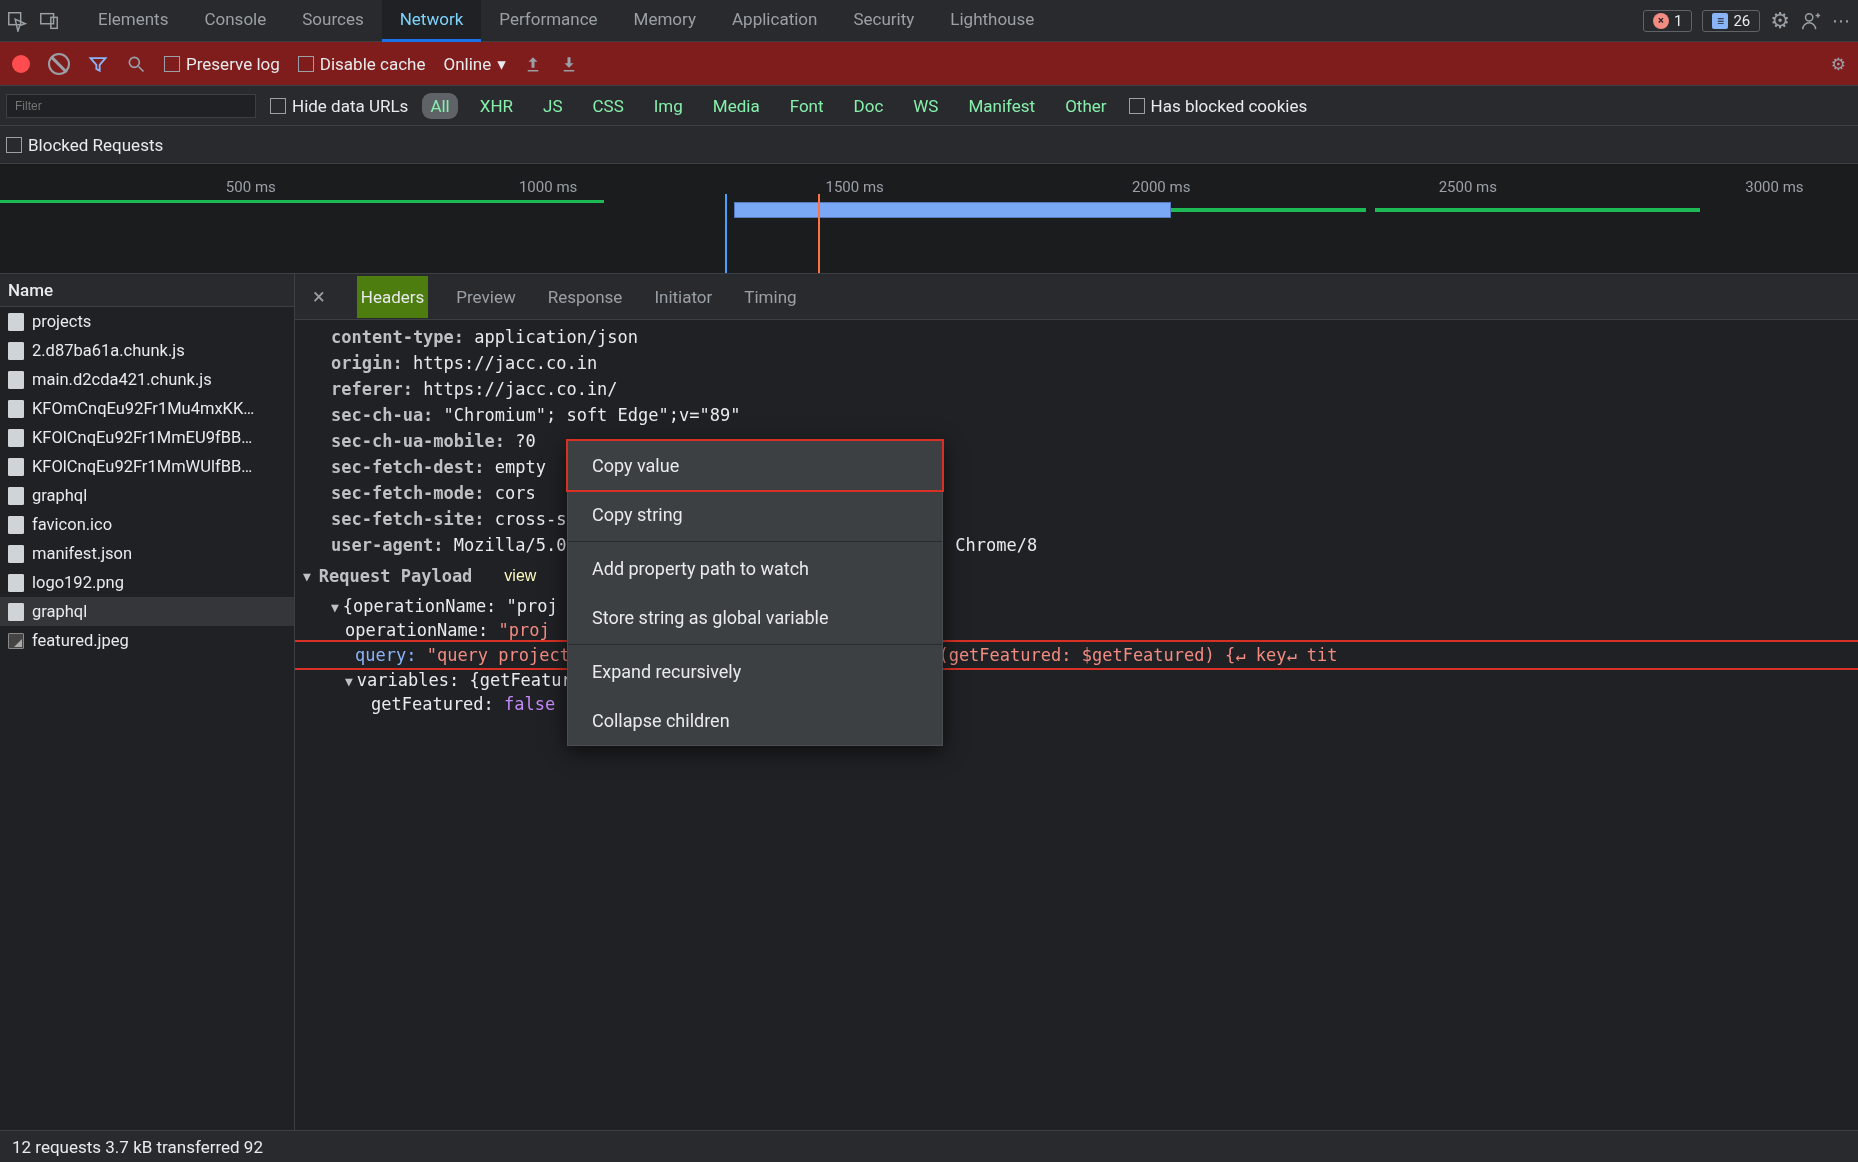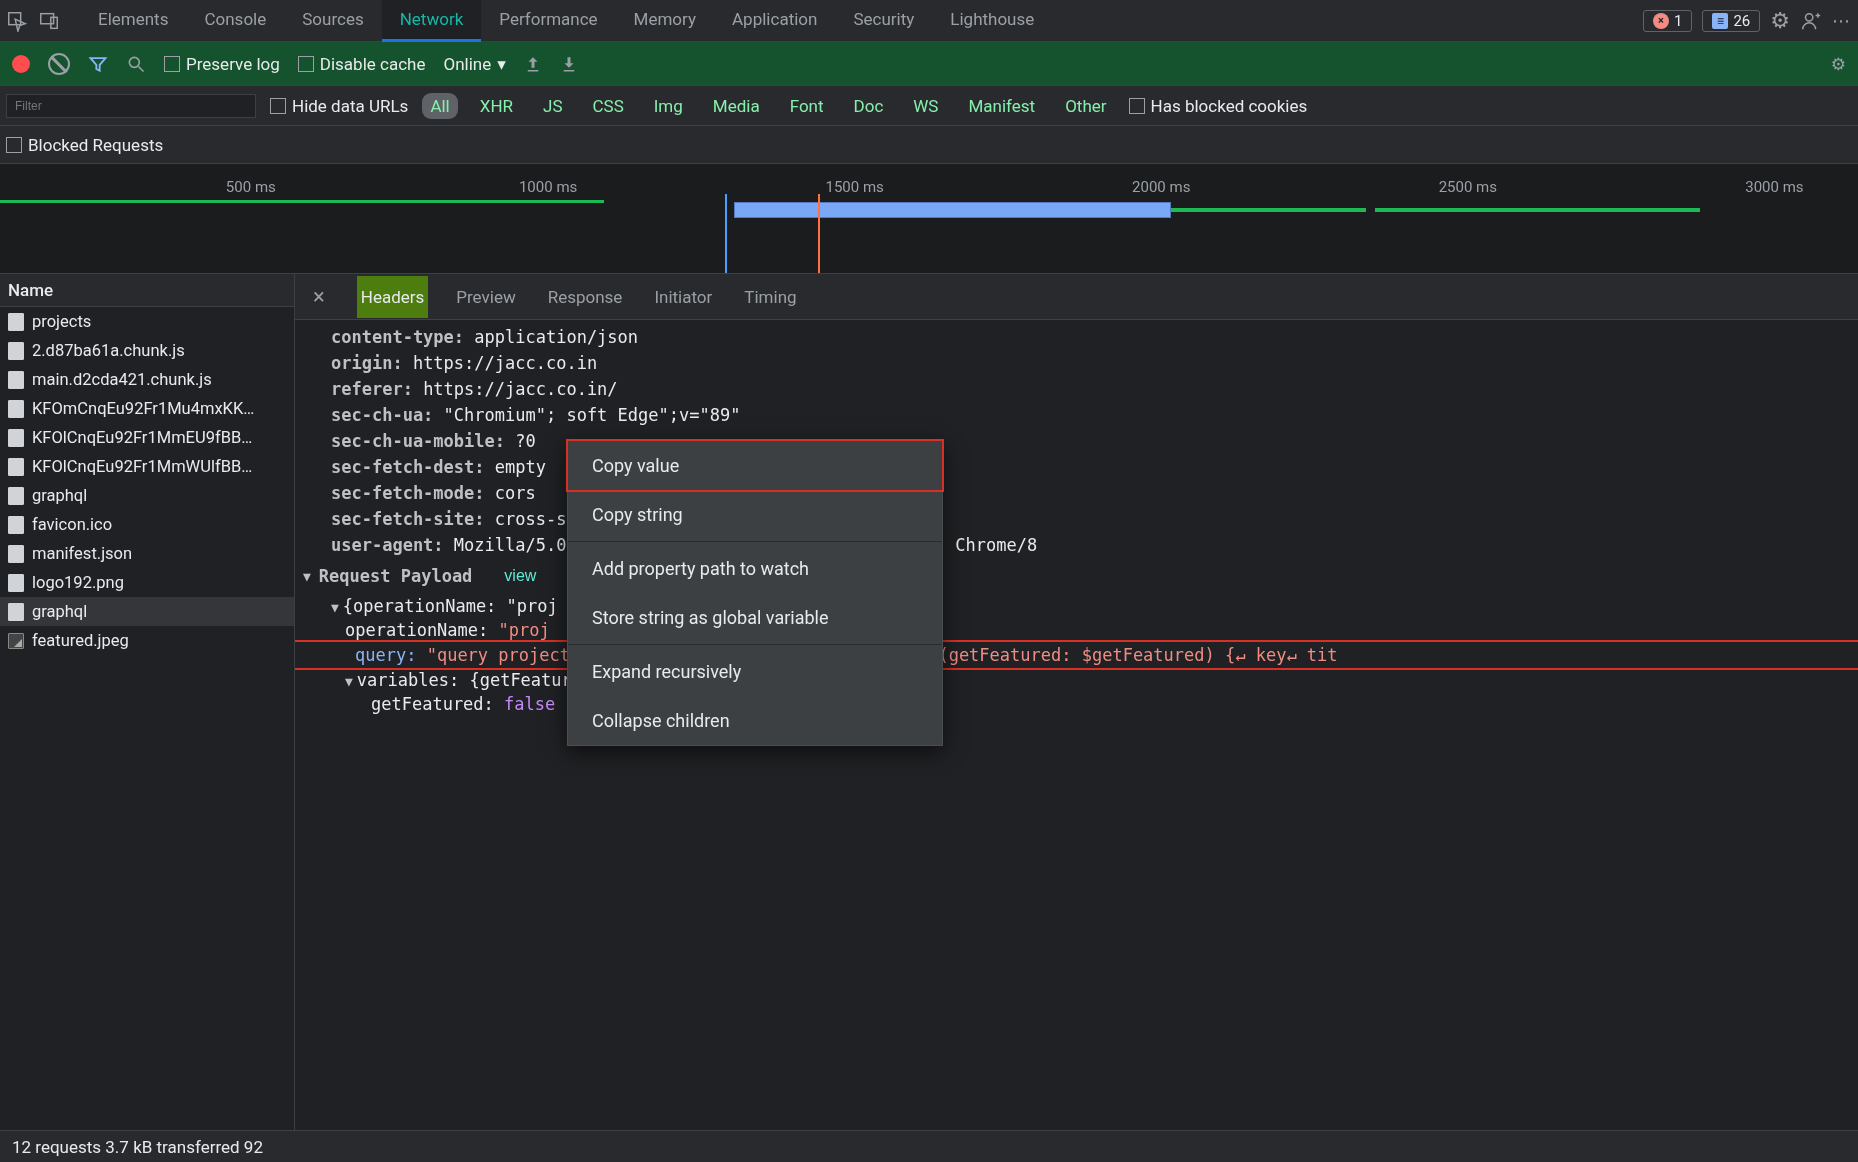--- a/index.html
+++ b/index.html
@@ -22,32 +22,32 @@
   height: 42px;
   padding: 0 6px;
 }
 .device-icons { display: flex; gap: 10px; margin-right: 20px; align-items: center; }
 .tab {
   padding: 10px 18px;
   color: #9aa0a6;
   cursor: pointer;
   border-bottom: 3px solid transparent;
 }
-.tab.active { color: #14b8a6; border-bottom-color: #1a73e8; background: #202124; }
+.tab.active { color: #7dd3fc; border-bottom-color: #1a73e8; background: #202124; }
 .right-badges { margin-left: auto; display: flex; align-items: center; gap: 10px; }
 .badge { border: 1px solid #5f6368; border-radius: 3px; padding: 1px 9px; font-size: 15px; display: inline-flex; align-items: center; gap: 5px;}
 .badge .dot-x { width:16px;height:16px;border-radius:50%;background:#f28b82;display:inline-flex;align-items:center;justify-content:center;font-size:11px;color:#202124;font-weight:bold;}
 .badge .dot-msg { width:16px;height:16px;border-radius:2px;background:#8ab4f8;display:inline-flex;align-items:center;justify-content:center;font-size:12px;color:#202124;}
 
 
 .net-toolbar {
   display: flex; align-items: center; height: 44px;
   border-bottom: 1px solid #3c4043;
   padding: 0 12px; gap: 18px;
-  background:#14532d;
+  background:#7f1d1d;
   justify-content:space-between;
 }
 .record-dot { width: 18px; height: 18px; border-radius: 50%; background: #ff4d4f; }
 .clear-icon { width: 22px; height: 22px; border: 2.5px solid #9aa0a6; border-radius: 50%; position: relative; }
 .clear-icon::after{content:"";position:absolute;width:22px;height:2.5px;background:#9aa0a6;transform:rotate(45deg);top:8px;left:-2px;}
 .funnel { color:#8ab4f8; }
 .checkbox { display:inline-flex; align-items:center; gap:6px; color:#e8eaed; }
 .checkbox .box { width:16px;height:16px;border:1.6px solid #9aa0a6; }
 .select-online { color:#e8eaed; display:flex; align-items:center; gap:6px;}
 
@@ -82,21 +82,21 @@
 .detail { flex:1; background:#202124; display:flex; flex-direction:column; overflow:hidden;}
 .detail-tabs { display:flex; align-items:center; gap:24px; padding:0 10px; height:46px; border-bottom:1px solid #3c4043; background:#292a2d;}
 .detail-tabs .close { color:#9aa0a6; font-size:22px; padding:0 8px; cursor:pointer;}
 .dtab { color:#9aa0a6; padding:11px 4px; }
 .dtab.active { color:#e8eaed; background:#4d7c0f; }
 .headers-body { flex:1; overflow:auto; padding:4px 0 0 0; }
 .hdr-line { padding:3px 0 3px 36px; color:#e8eaed; font-family:Menlo,Consolas,monospace; font-size:17px; }
 .hdr-line .key { color:#bdc1c6; font-weight:600; }
 .section-title { padding:8px 8px; display:flex; align-items:center; gap:8px; color:#bdc1c6; font-family:Menlo,Consolas,monospace; font-weight:600; }
 .section-title .tri { font-size:13px; }
-.view-src { color:#5eead4; font-size:16px; font-weight:400; margin-left:24px; font-family:-apple-system,sans-serif;}
+.view-src { color:#fef9c3; font-size:16px; font-weight:400; margin-left:24px; font-family:-apple-system,sans-serif;}
 .payload-line { padding:2px 0 2px 50px; font-family:Menlo,Consolas,monospace; font-size:17px; color:#e8eaed;}
 .payload-line .tri { color:#bdc1c6; font-size:13px; margin-right:4px;}
 .str { color:#f28b82; }
 .boolv { color:#c58af9; }
 .query-row { background:#202124; outline:2px solid #d93025; padding:3px 0 3px 60px; font-family:Menlo,Consolas,monospace; font-size:17px; }
 .query-row .ql { color:#8ab4f8; }
 .query-row .qstr { color:#f28b82; }
 
 
 .status { position:absolute; bottom:0; left:0; right:0; height:32px; background:#292a2d; border-top:1px solid #3c4043; display:flex; align-items:center; padding:0 12px; color:#e8eaed; font-size:17px;}

